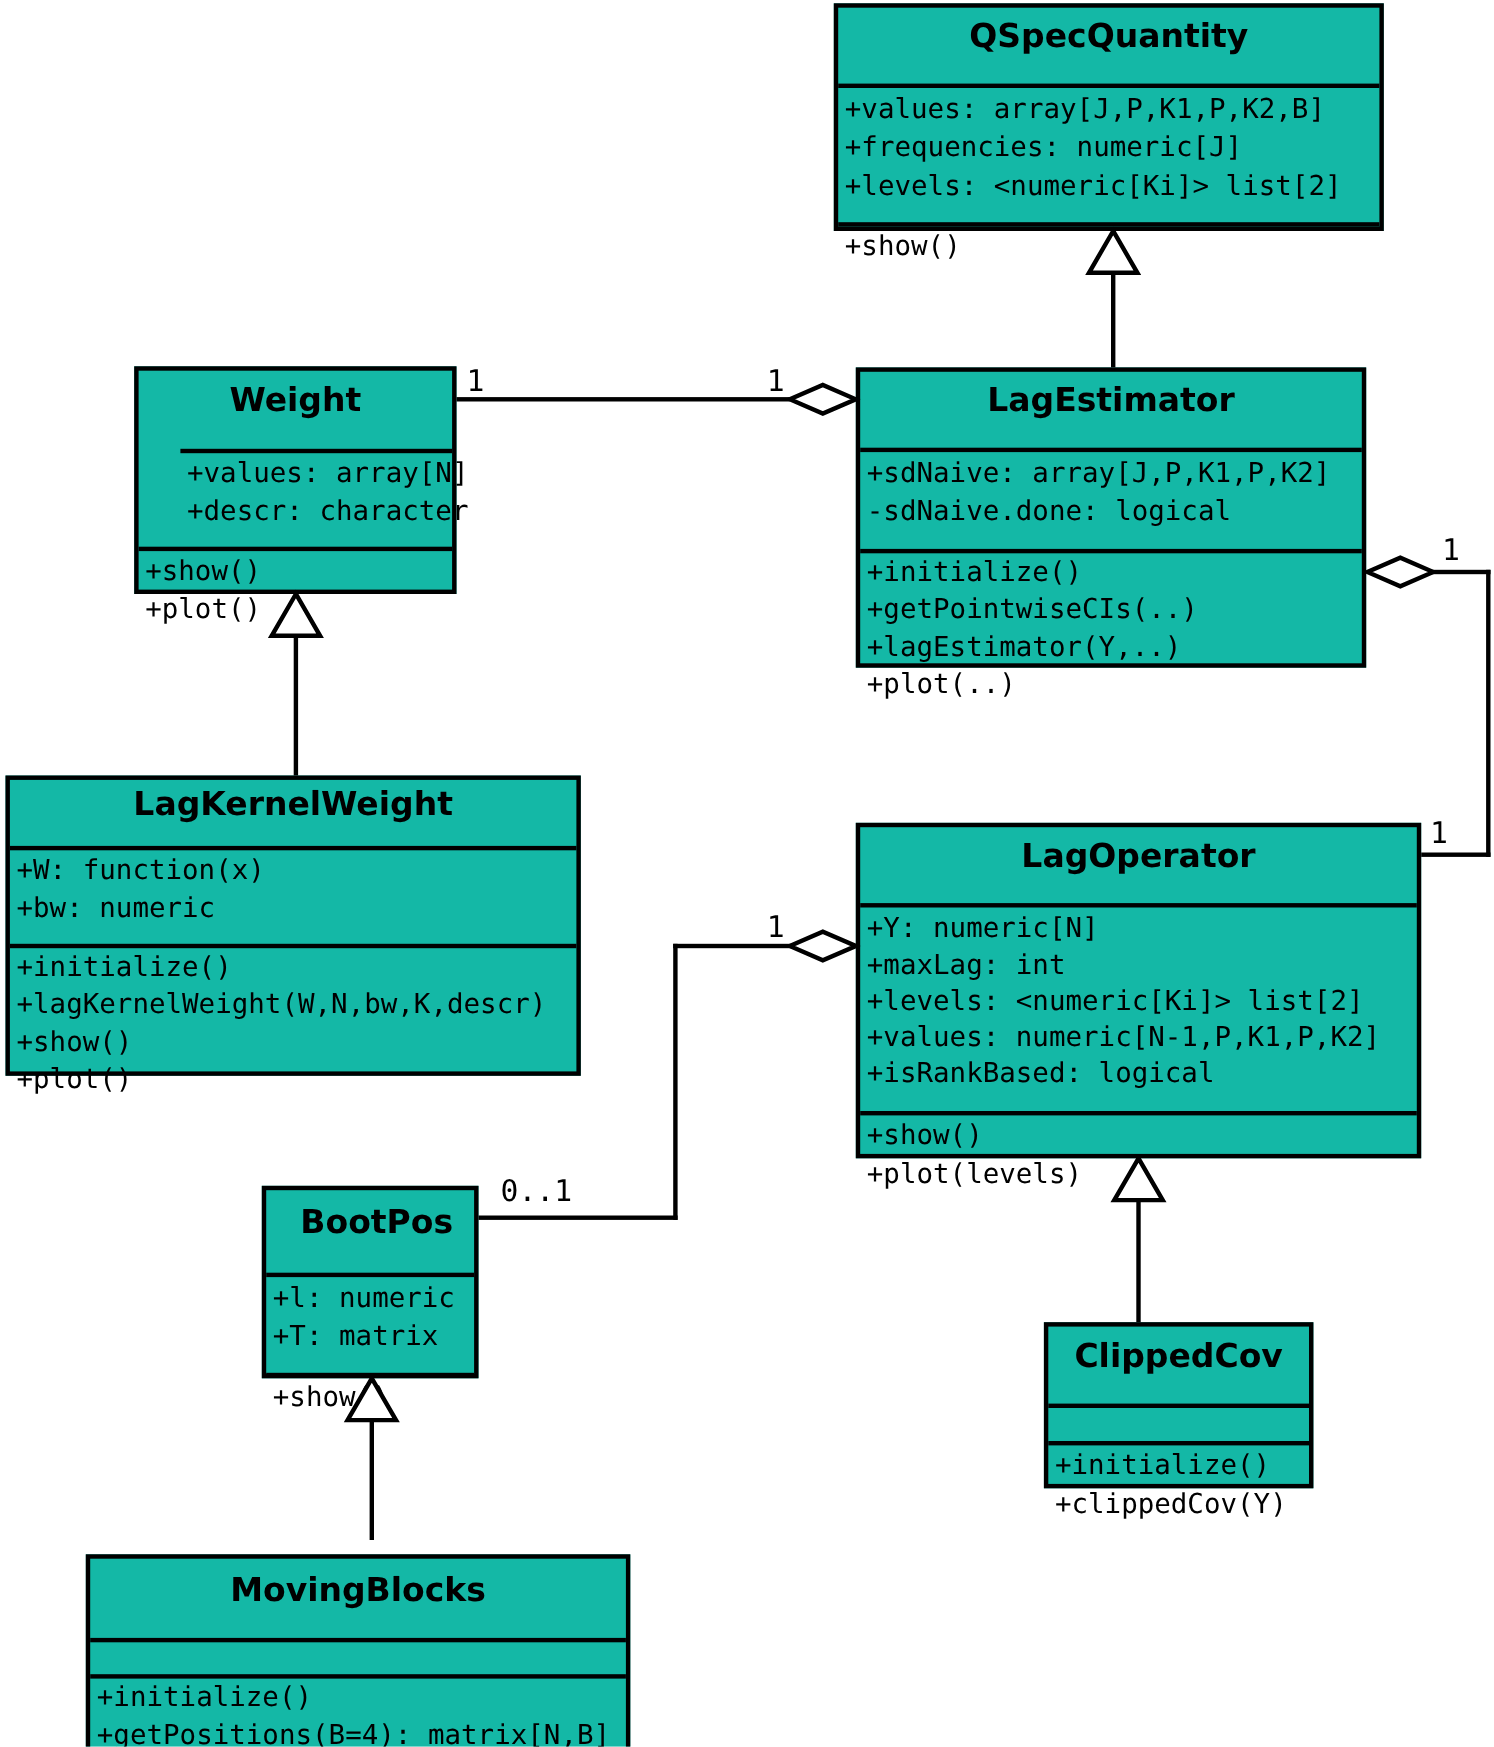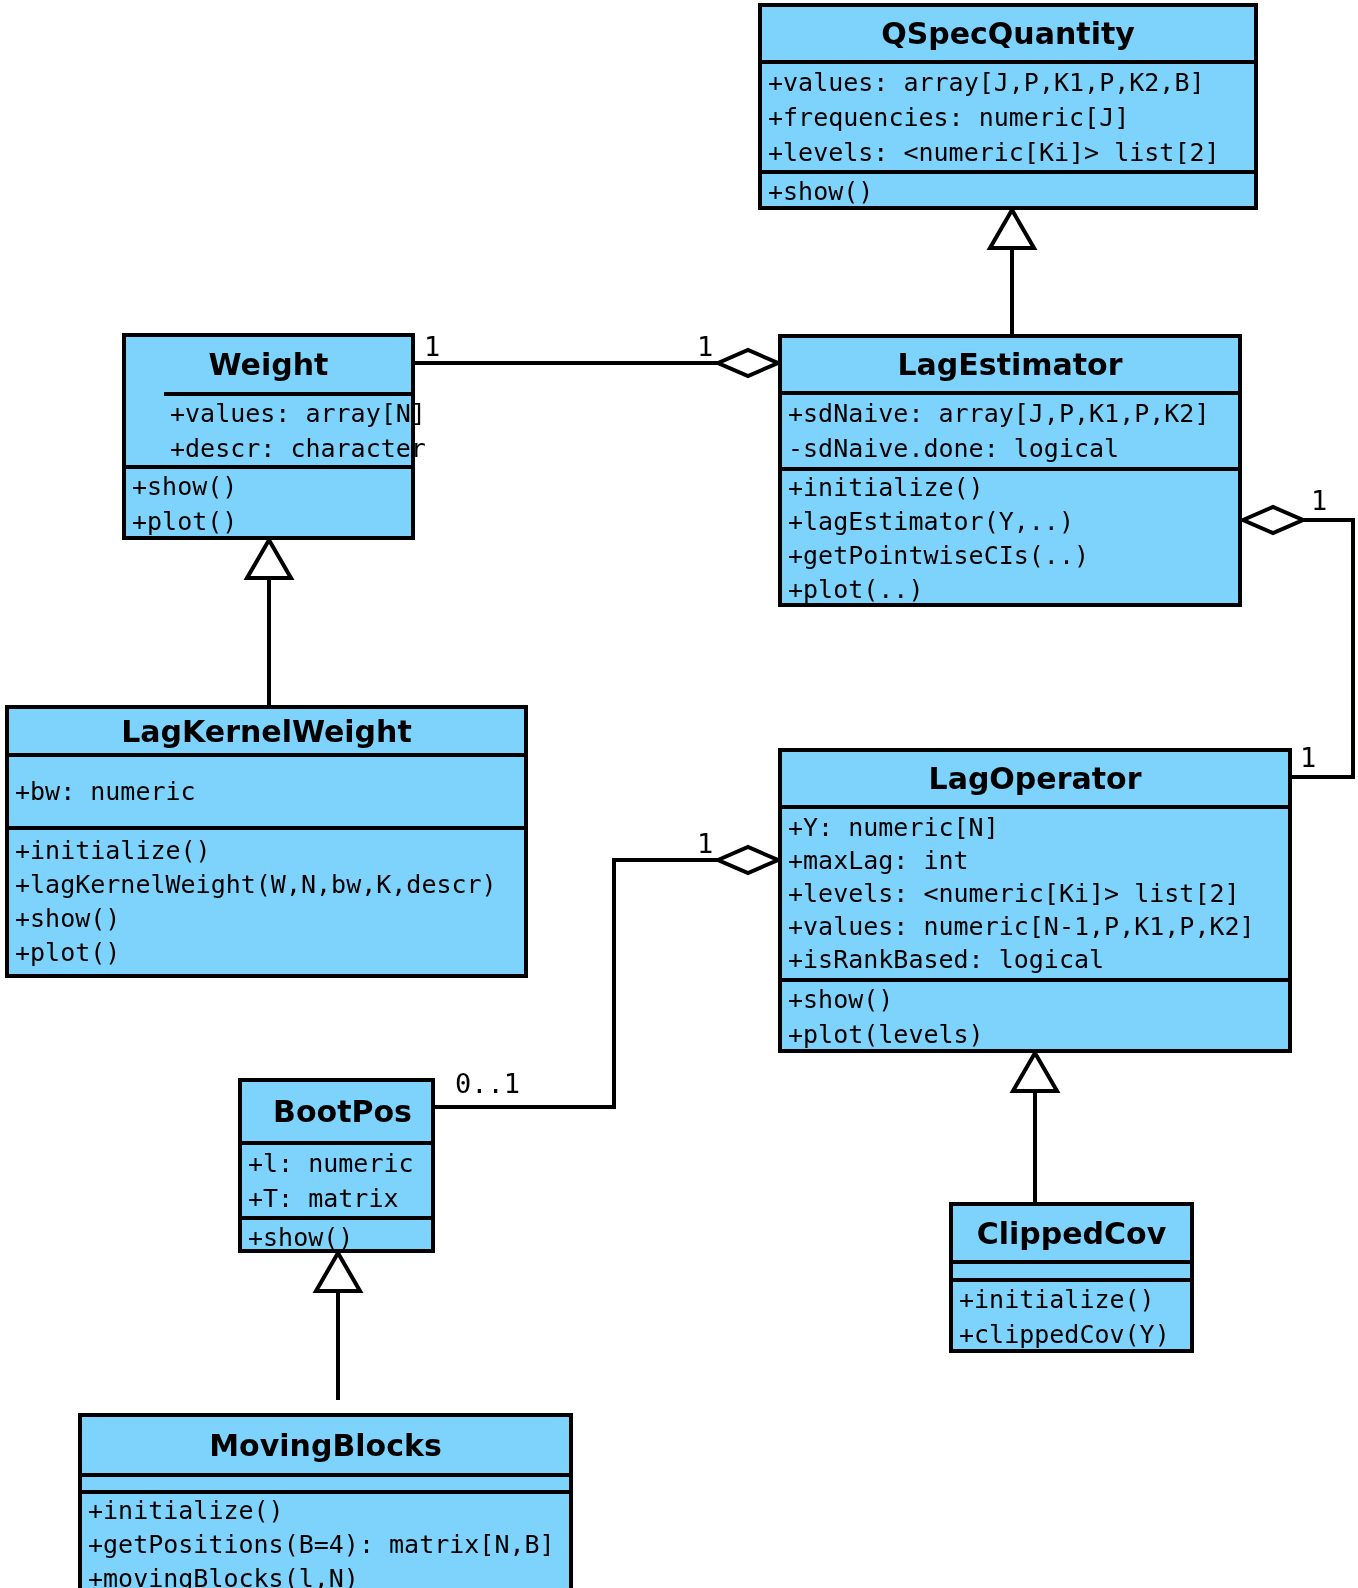--- a/index.html
+++ b/index.html
@@ -7,25 +7,26 @@
     position:relative;
     width:1358px;
     height:1588px;
     background:#ffffff;
     font-family:"DejaVu Sans Mono", monospace;
     color:#000;
     overflow:hidden;
   }
   .uml-class{
     position:absolute;
-    background:#7dd3fc;
+    background:#14b8a6;
     border:4px solid #000000;
     box-sizing:border-box;
     display:flex;
     flex-direction:column;
+    gap:16px;
   }
   .uml-title{
     font-family:"DejaVu Sans", sans-serif;
     font-weight:bold;
     font-size:30px;
     display:flex;
     align-items:center;
     justify-content:center;
     flex:0 0 auto;
   }
@@ -124,29 +125,30 @@
   </div>
 
   <div class="uml-class" id="lagestimator">
     <div class="uml-title">LagEstimator</div>
     <div class="compartment attrs">
       <div class="uml-row">+sdNaive: array[J,P,K1,P,K2]</div>
       <div class="uml-row">-sdNaive.done: logical</div>
     </div>
     <div class="compartment methods rows-34">
       <div class="uml-row">+initialize()</div>
+      <div class="uml-row">+getPointwiseCIs(..)</div>
       <div class="uml-row">+lagEstimator(Y,..)</div>
-      <div class="uml-row">+getPointwiseCIs(..)</div>
       <div class="uml-row">+plot(..)</div>
     </div>
   </div>
 
   <div class="uml-class" id="lagkernelweight">
     <div class="uml-title">LagKernelWeight</div>
     <div class="compartment attrs">
+      <div class="uml-row">+W: function(x)</div>
       <div class="uml-row">+bw: numeric</div>
     </div>
     <div class="compartment methods rows-34">
       <div class="uml-row">+initialize()</div>
       <div class="uml-row">+lagKernelWeight(W,N,bw,K,descr)</div>
       <div class="uml-row">+show()</div>
       <div class="uml-row">+plot()</div>
     </div>
   </div>
 

